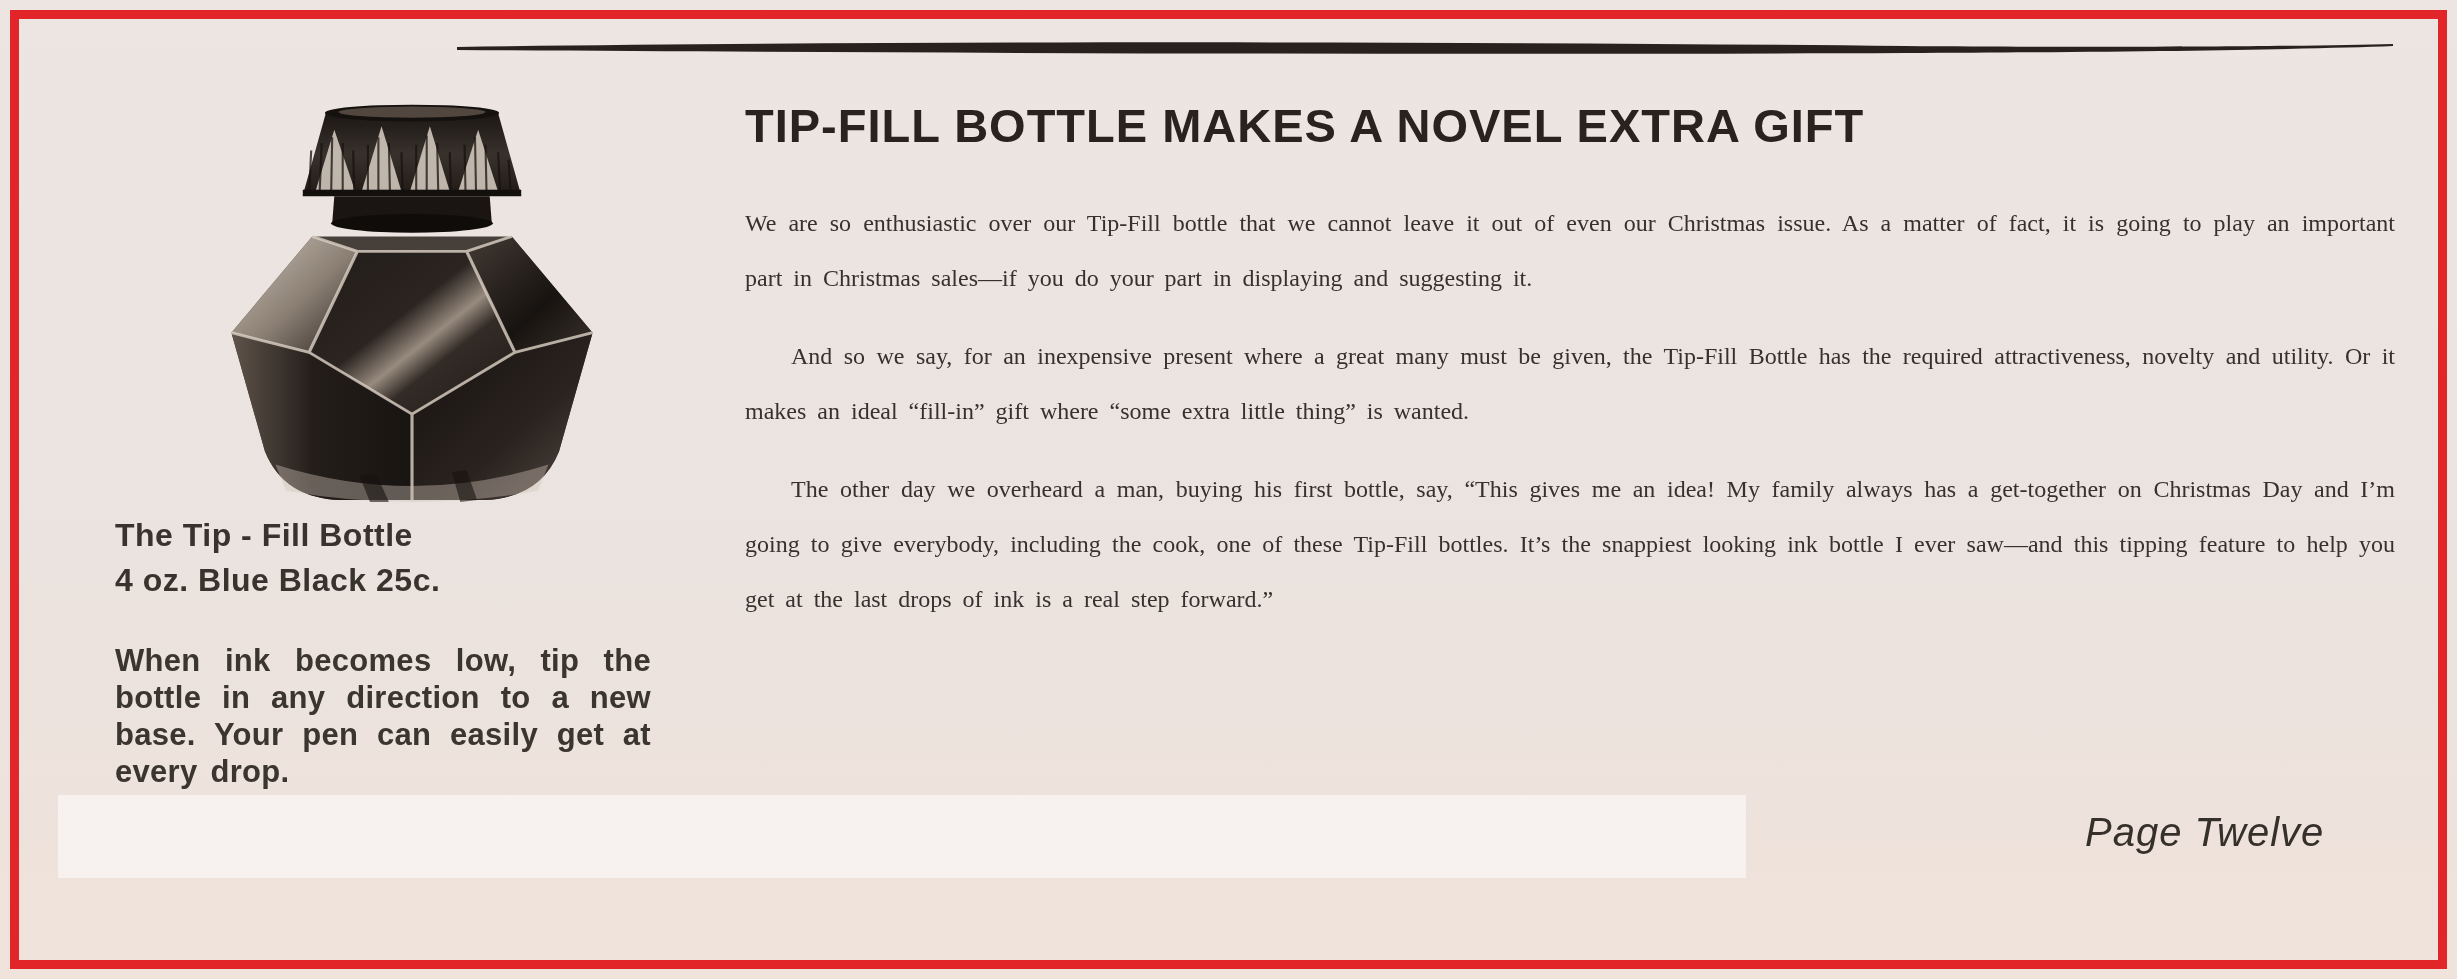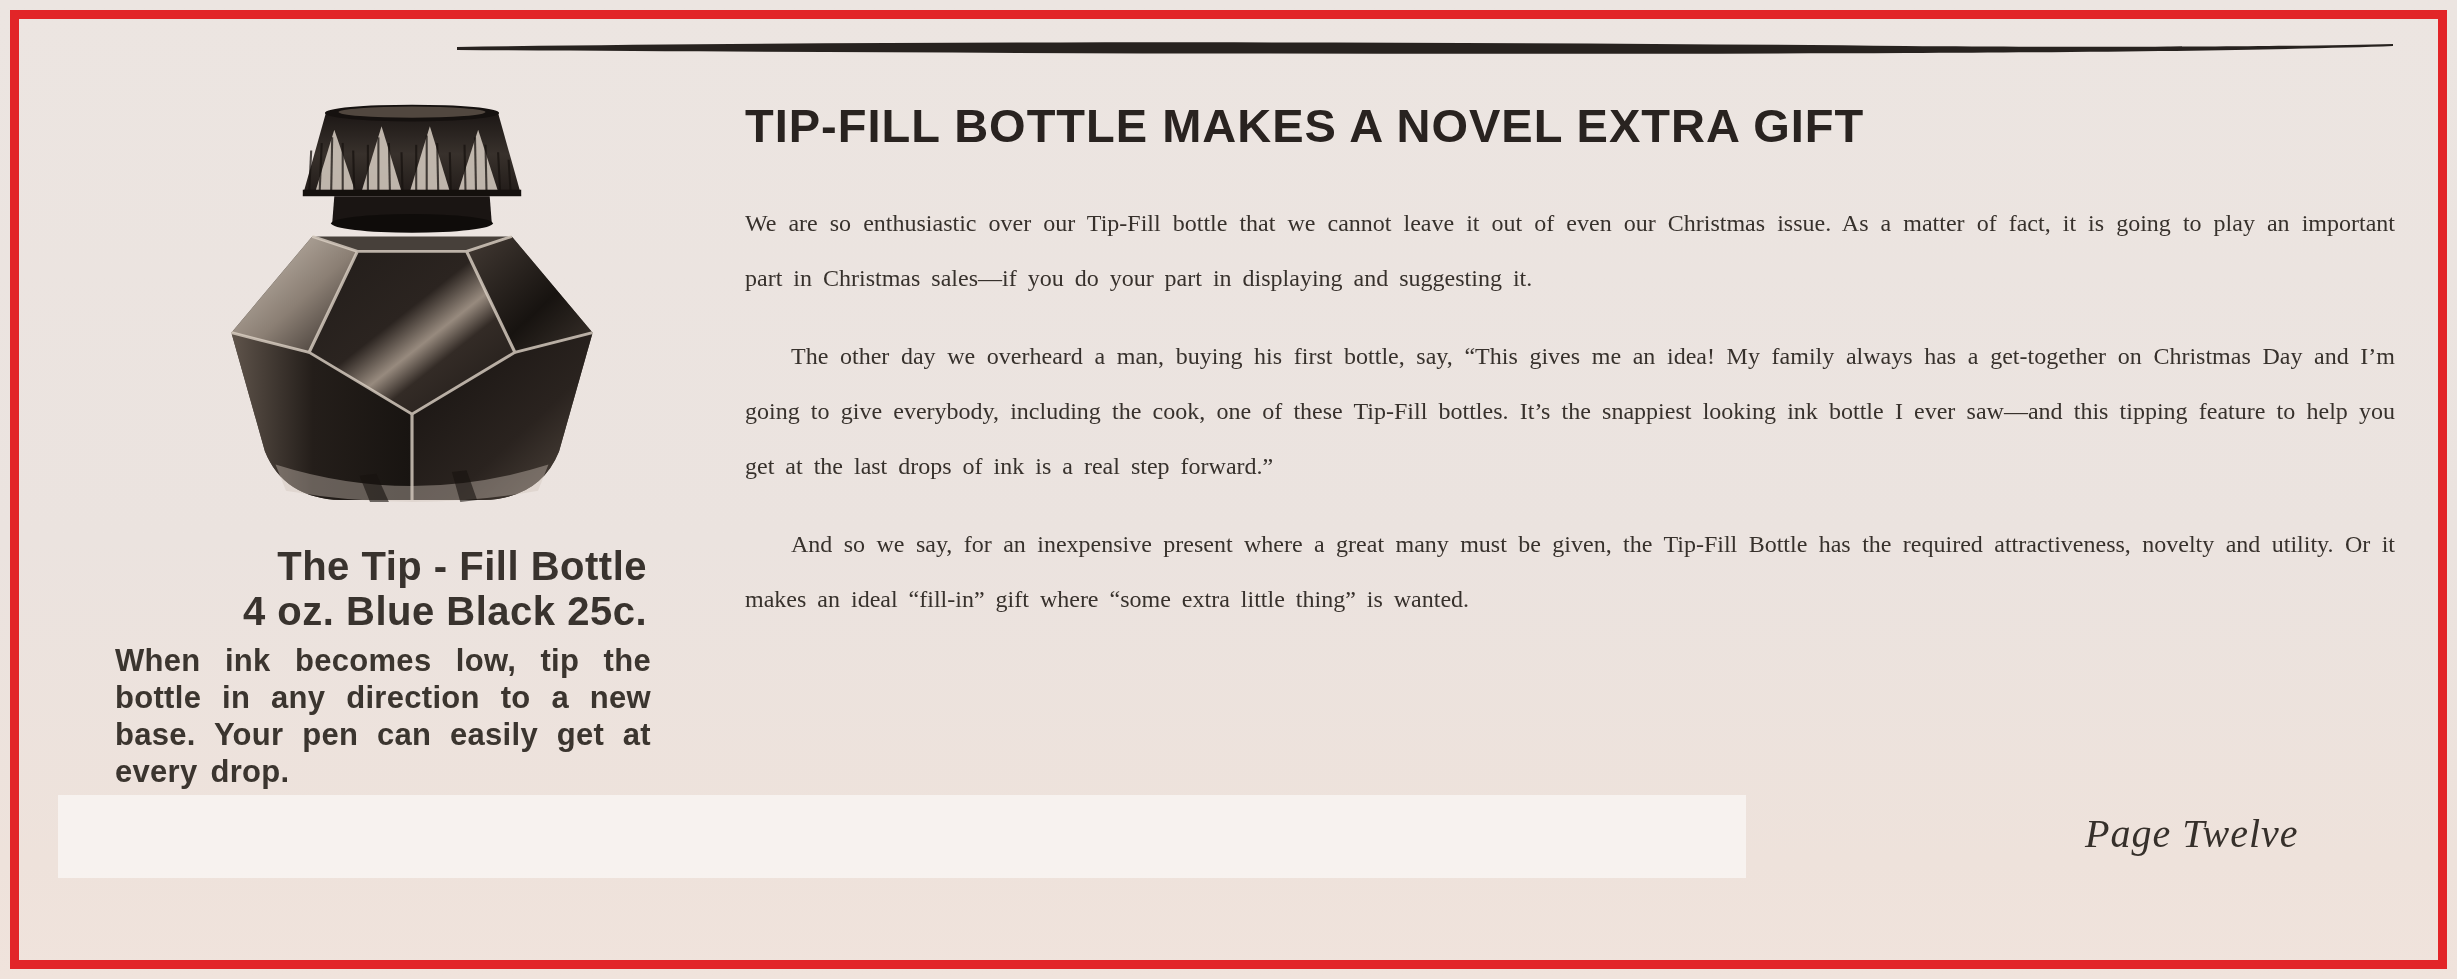--- a/index.html
+++ b/index.html
@@ -13,24 +13,24 @@
   }
   .red-frame {
     position:absolute; inset:10px;
     border:9px solid #e22528;
     pointer-events:none;
   }
 
   .bottle-art { position:absolute; left:202px; top:85px; width:420px; height:430px; }
 
   .caption {
-    position:absolute; left:115px; top:544px; width:532px;
-    text-align:right;
+    position:absolute; left:115px; top:513px; width:532px;
+    text-align:left;
     font-family:"Liberation Sans", sans-serif;
-    font-weight:700; font-size:40px; line-height:45px;
+    font-weight:700; font-size:32px; line-height:45px;
     letter-spacing:0.5px; color:#39332e;
   }
   .note {
     position:absolute; left:115px; top:642px; width:536px;
     font-family:"Liberation Sans", sans-serif;
     font-weight:700; font-size:31px; line-height:37px;
     letter-spacing:0.3px; word-spacing:4px;
     text-align:justify; color:#3b352f;
   }
 
@@ -51,21 +51,21 @@
   }
   .article p.indent { text-indent:46px; }
 
   .white-patch {
     position:absolute; left:58px; top:795px; width:1688px; height:83px;
     background:rgba(255,255,255,0.55);
   }
 
   .page-number {
     position:absolute; left:2085px; top:810px;
-    font-family:Liberation Serif, serif;
+    font-family:Liberation Sans, sans-serif;
     font-style:italic; font-size:40px; color:#36302b;
     letter-spacing:1px;
   }
 </style>
 </head>
 <body>
 
 <div class="scan-page">
 
   <svg class="swell-rule" viewBox="0 0 1940 18" preserveAspectRatio="none" aria-hidden="true">
@@ -170,22 +170,22 @@
   <div class="caption">
     <div>The Tip - Fill Bottle</div>
     <div>4 oz. Blue Black 25c.</div>
   </div>
 
   <div class="note">When ink becomes low, tip the bottle in any direction to a new base. Your pen can easily get at every drop.</div>
 
   <div class="article">
     <div class="headline">TIP-FILL BOTTLE MAKES A NOVEL EXTRA GIFT</div>
     <p>We are so enthusiastic over our Tip-Fill bottle that we cannot leave it out of even our Christmas issue.  As a matter of fact, it is going to play an important part in Christmas sales—if you do your part in displaying and suggesting it.</p>
+    <p class="indent">And so we say, for an inexpensive present where a great many must be given, the Tip-Fill Bottle has the required attractiveness, novelty and utility.  Or it makes an ideal “fill-in” gift where “some extra little thing” is wanted.</p>
     <p class="indent">The other day we overheard a man, buying his first bottle, say, “This gives me an idea! My family always has a get-together on Christmas Day and I’m going to give everybody, including the cook, one of these Tip-Fill bottles.  It’s the snappiest looking ink bottle I ever saw—and this tipping feature to help you get at the last drops of ink is a real step forward.”</p>
-    <p class="indent">And so we say, for an inexpensive present where a great many must be given, the Tip-Fill Bottle has the required attractiveness, novelty and utility.  Or it makes an ideal “fill-in” gift where “some extra little thing” is wanted.</p>
   </div>
 
   <div class="white-patch"></div>
 
   <div class="page-number">Page Twelve</div>
 
   <div class="red-frame"></div>
 </div>
 
 </body></html>

